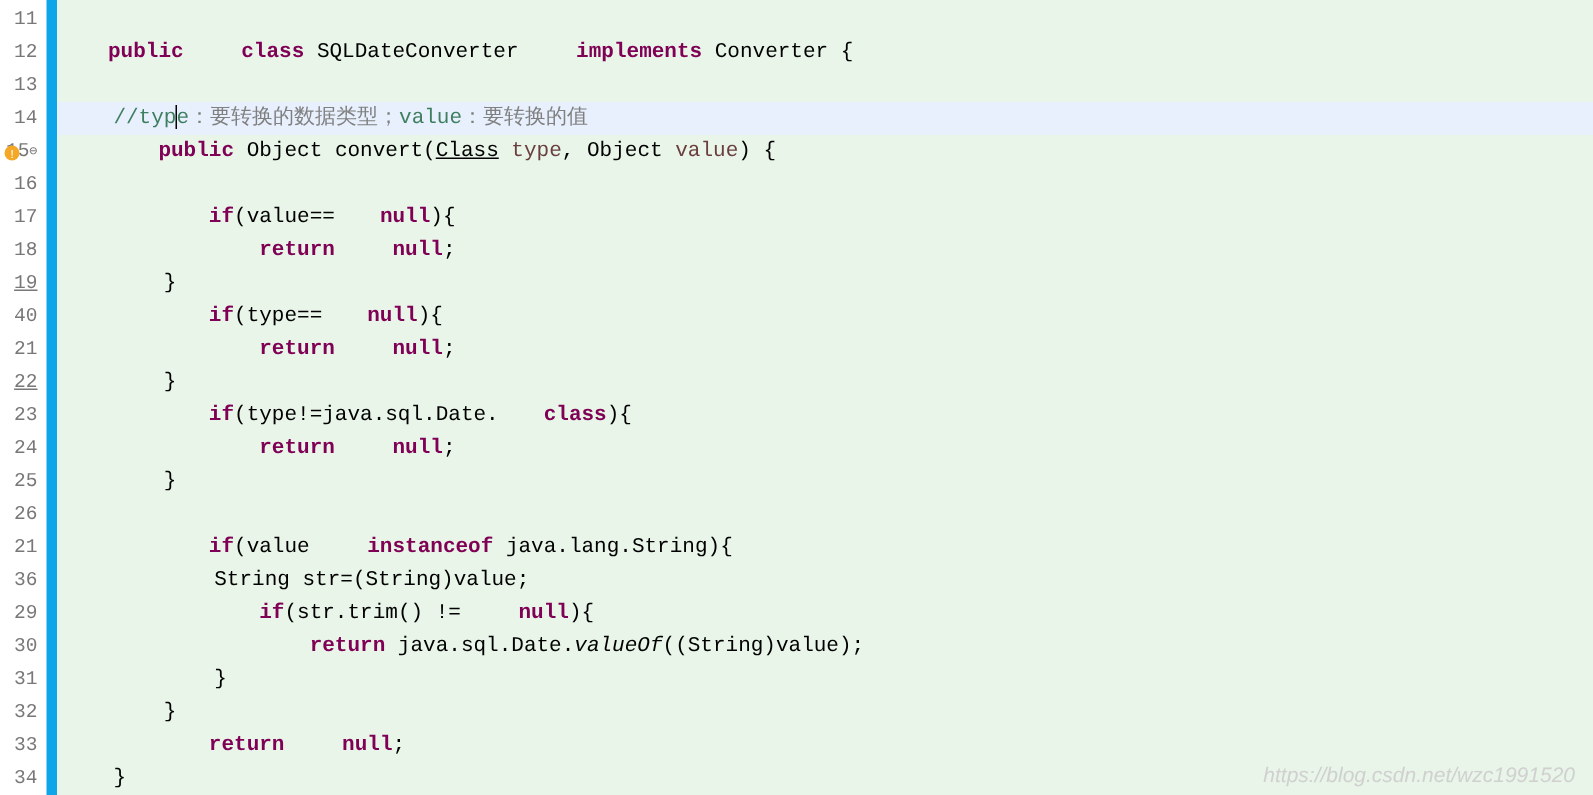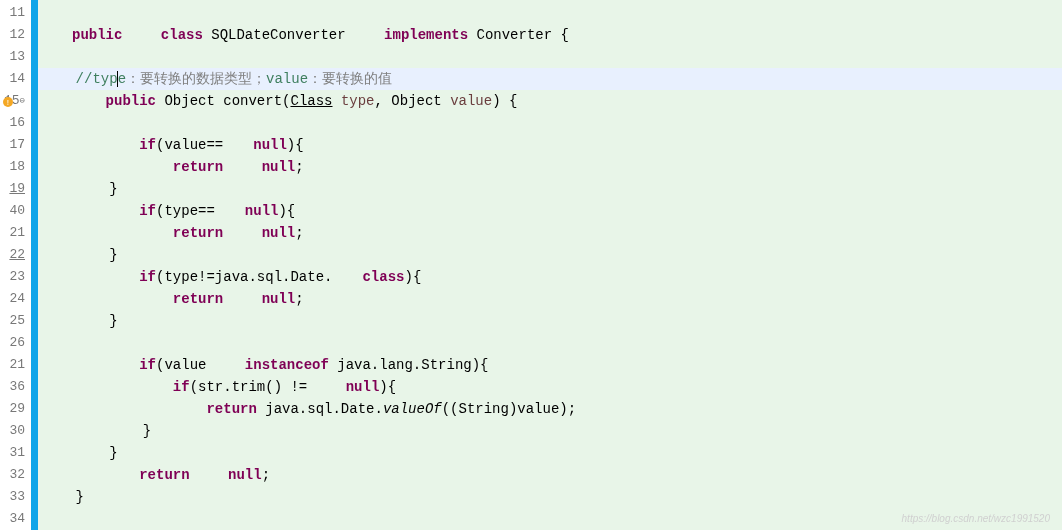--- a/index.html
+++ b/index.html
@@ -69,21 +69,21 @@
       height: 16px;
       background: #000;
       vertical-align: middle;
       margin-left: -1px;
     }
     .watermark {
       position: absolute;
       bottom: 6px;
       right: 12px;
       color: #d0d0d0;
-      font-size: 10px;
+      font-size: 14px;
       font-family: Arial, sans-serif;
       font-style: italic;
     }
   </style>
 </head>
 <body>
 
 <div class="editor">
   <div class="gutter">
     <div class="gutter-line">11</div>
@@ -125,20 +125,21 @@
     <div class="code-line">            <span class="kw">return</span> <span class="kw">null</span><span>;</span></div>
     <div class="code-line">        }</div>
     <div class="code-line">        <span class="kw">if</span><span>(type==</span><span class="kw">null</span><span>){</span></div>
     <div class="code-line">            <span class="kw">return</span> <span class="kw">null</span><span>;</span></div>
     <div class="code-line">        }</div>
     <div class="code-line">        <span class="kw">if</span><span>(type!=java.sql.Date.</span><span class="kw">class</span><span>){</span></div>
     <div class="code-line">            <span class="kw">return</span> <span class="kw">null</span><span>;</span></div>
     <div class="code-line">        }</div>
     <div class="code-line"></div>
     <div class="code-line">        <span class="kw">if</span><span>(value </span><span class="kw">instanceof</span><span> java.lang.String){</span></div>
+    <div class="code-line">            <span class="type">String</span><span> str=(String)value;</span></div>
     <div class="code-line">            <span class="kw">if</span><span>(str.trim() != </span><span class="kw">null</span><span>){</span></div>
     <div class="code-line">                <span class="kw">return</span><span> java.sql.Date.</span><span class="static-method">valueOf</span><span>((String)value);</span></div>
     <div class="code-line">            }</div>
     <div class="code-line">        }</div>
     <div class="code-line">        <span class="kw">return</span> <span class="kw">null</span><span>;</span></div>
     <div class="code-line">    }</div>
     <div class="watermark">https://blog.csdn.net/wzc1991520</div>
   </div>
 </div>
 

